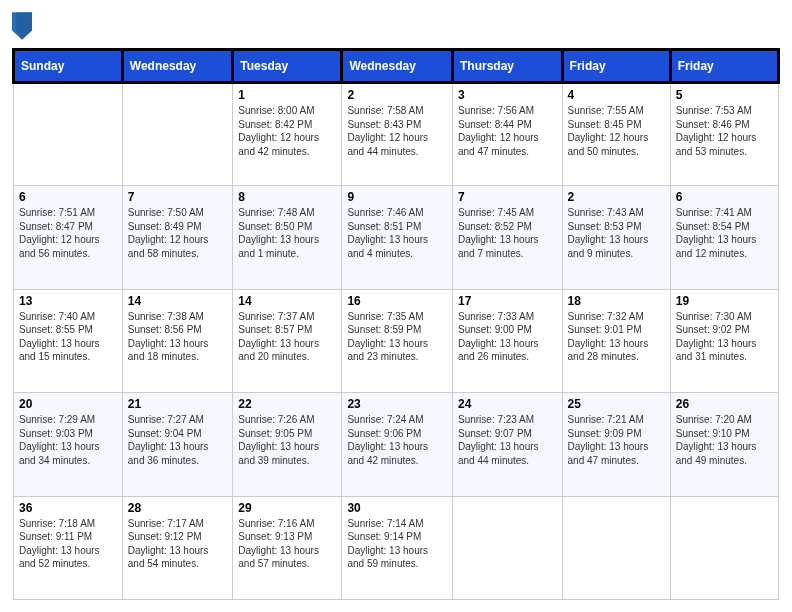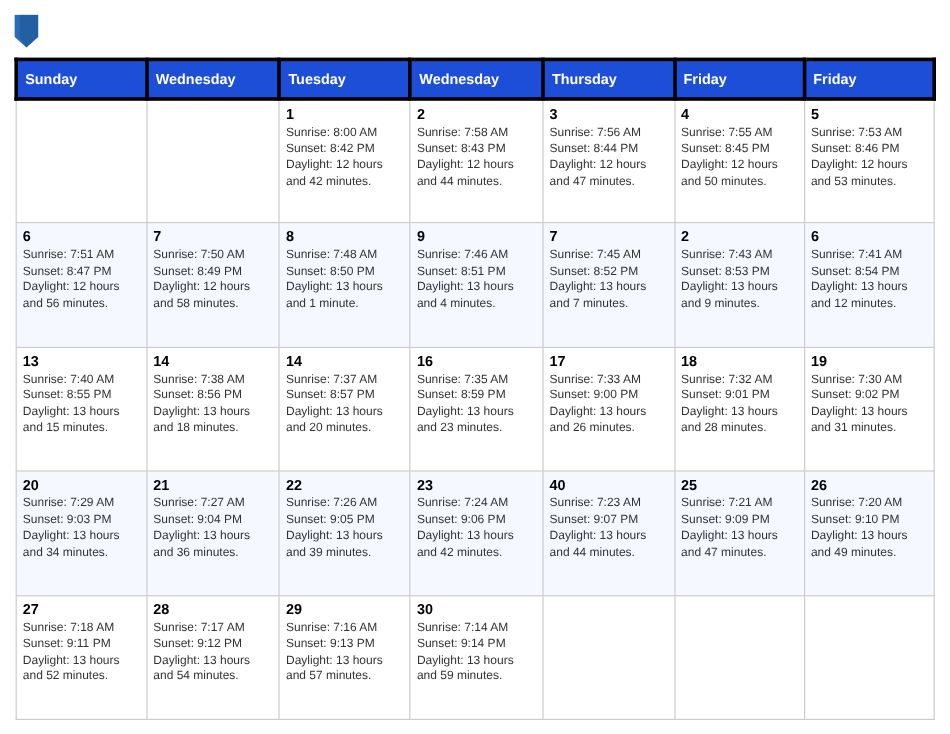--- a/index.html
+++ b/index.html
@@ -229,35 +229,35 @@
           </td>
           <td>
             <span class="day-num">22</span>
             <div class="day-info">Sunrise: 7:26 AM<br>Sunset: 9:05 PM<br>Daylight: 13 hours<br>and 39 minutes.</div>
           </td>
           <td>
             <span class="day-num">23</span>
             <div class="day-info">Sunrise: 7:24 AM<br>Sunset: 9:06 PM<br>Daylight: 13 hours<br>and 42 minutes.</div>
           </td>
           <td>
-            <span class="day-num">40</span>
+            <span class="day-num">24</span>
             <div class="day-info">Sunrise: 7:23 AM<br>Sunset: 9:07 PM<br>Daylight: 13 hours<br>and 44 minutes.</div>
           </td>
           <td>
             <span class="day-num">25</span>
             <div class="day-info">Sunrise: 7:21 AM<br>Sunset: 9:09 PM<br>Daylight: 13 hours<br>and 47 minutes.</div>
           </td>
           <td>
             <span class="day-num">26</span>
             <div class="day-info">Sunrise: 7:20 AM<br>Sunset: 9:10 PM<br>Daylight: 13 hours<br>and 49 minutes.</div>
           </td>
         </tr>
         <tr class="row-odd">
           <td>
-            <span class="day-num">27</span>
+            <span class="day-num">36</span>
             <div class="day-info">Sunrise: 7:18 AM<br>Sunset: 9:11 PM<br>Daylight: 13 hours<br>and 52 minutes.</div>
           </td>
           <td>
             <span class="day-num">28</span>
             <div class="day-info">Sunrise: 7:17 AM<br>Sunset: 9:12 PM<br>Daylight: 13 hours<br>and 54 minutes.</div>
           </td>
           <td>
             <span class="day-num">29</span>
             <div class="day-info">Sunrise: 7:16 AM<br>Sunset: 9:13 PM<br>Daylight: 13 hours<br>and 57 minutes.</div>
           </td>

